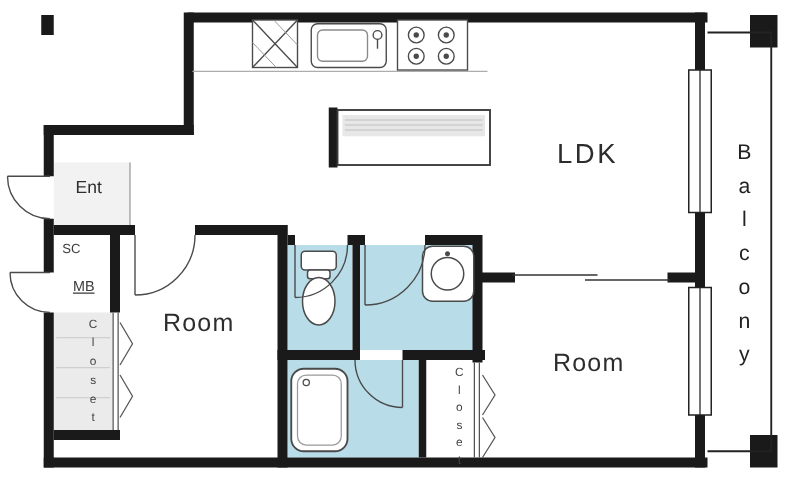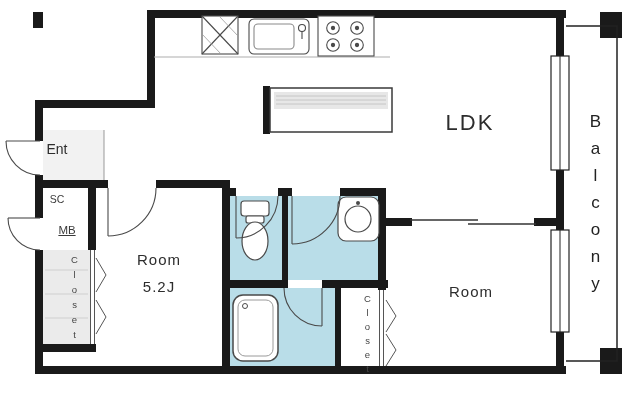--- a/index.html
+++ b/index.html
@@ -3,24 +3,24 @@
 <meta charset="utf-8">
 <style>
   html,body{margin:0;padding:0;background:#ffffff;}
   #plan{position:relative;width:640px;height:400px;background:#fef9c3;overflow:hidden;
         font-family:"Liberation Sans", sans-serif;color:#2d2d2d;padding-left:15px;}
   #plan svg{position:absolute;left:0;top:0;}
   .lbl{position:absolute;}
   .hlabel{text-align:center;}
   .vlabel{writing-mode:vertical-rl;text-orientation:upright;text-align:center;line-height:1;}
   #lbl-ldk{left:410px;top:110px;width:120px;font-size:22px;letter-spacing:2px;}
-  .roomlbl{width:120px;font-size:15px;line-height:27px;letter-spacing:1px;text-align:center;}
+  .roomlbl{width:120px;font-size:20px;line-height:27px;letter-spacing:1px;text-align:center;}
   #lbl-room-west{left:99px;top:246px;}
   #lbl-room-east{left:411px;top:278px;}
-  #lbl-ent{left:32px;top:141px;width:50px;font-size:14px;}
+  #lbl-ent{left:46px;top:141px;width:50px;font-size:14px;}
   #lbl-sc{left:36px;top:193px;width:42px;font-size:10.5px;color:#3a3a3a;}
   #lbl-mb{left:46px;top:224px;width:42px;font-size:11.5px;color:#3a3a3a;text-decoration:underline;}
   #lbl-closet-w{left:55px;top:254px;width:24px;height:88px;font-size:9.5px;letter-spacing:4px;color:#444;}
   #lbl-closet-e{left:348px;top:293px;width:24px;height:72px;font-size:9.5px;letter-spacing:3px;color:#444;}
   #lbl-balcony{left:578px;top:80px;width:26px;height:252px;font-size:17px;letter-spacing:8px;color:#222;}
 </style>
 </head>
 <body>
 
 <div id="plan">
@@ -180,21 +180,20 @@
     <line x1="383.5" y1="290" x2="383.5" y2="366"></line>
     <polyline points="386,300 396,316 386,332"></polyline>
     <polyline points="386,334 396,350 386,366"></polyline>
   </g>
 </svg>
 
   <div class="lbl hlabel" id="lbl-ldk">LDK</div>
 
   <div class="lbl roomlbl" id="lbl-room-west">
     <div>Room</div>
-    <div>5.2J</div>
   </div>
 
   <div class="lbl roomlbl" id="lbl-room-east">
     <div>Room</div>
   </div>
 
   <div class="lbl hlabel" id="lbl-ent">Ent</div>
   <div class="lbl hlabel" id="lbl-sc">SC</div>
   <div class="lbl hlabel" id="lbl-mb">MB</div>
 

